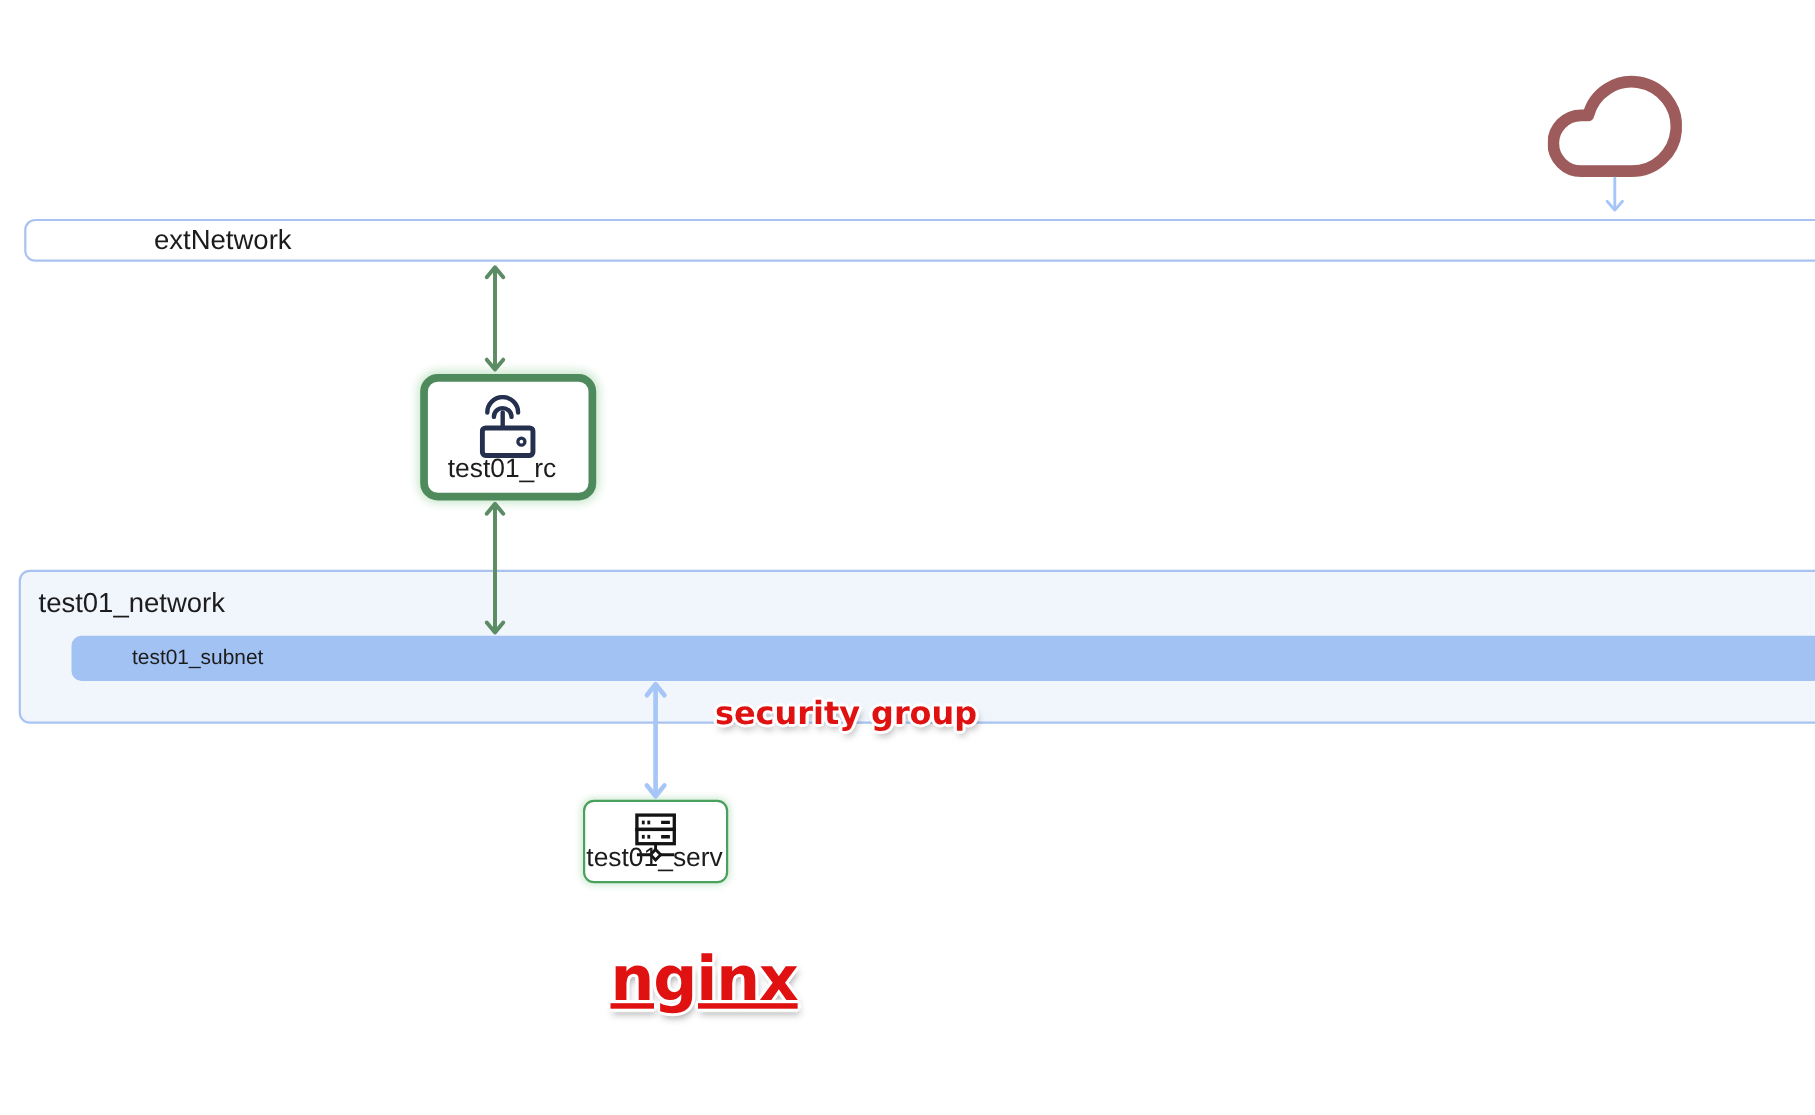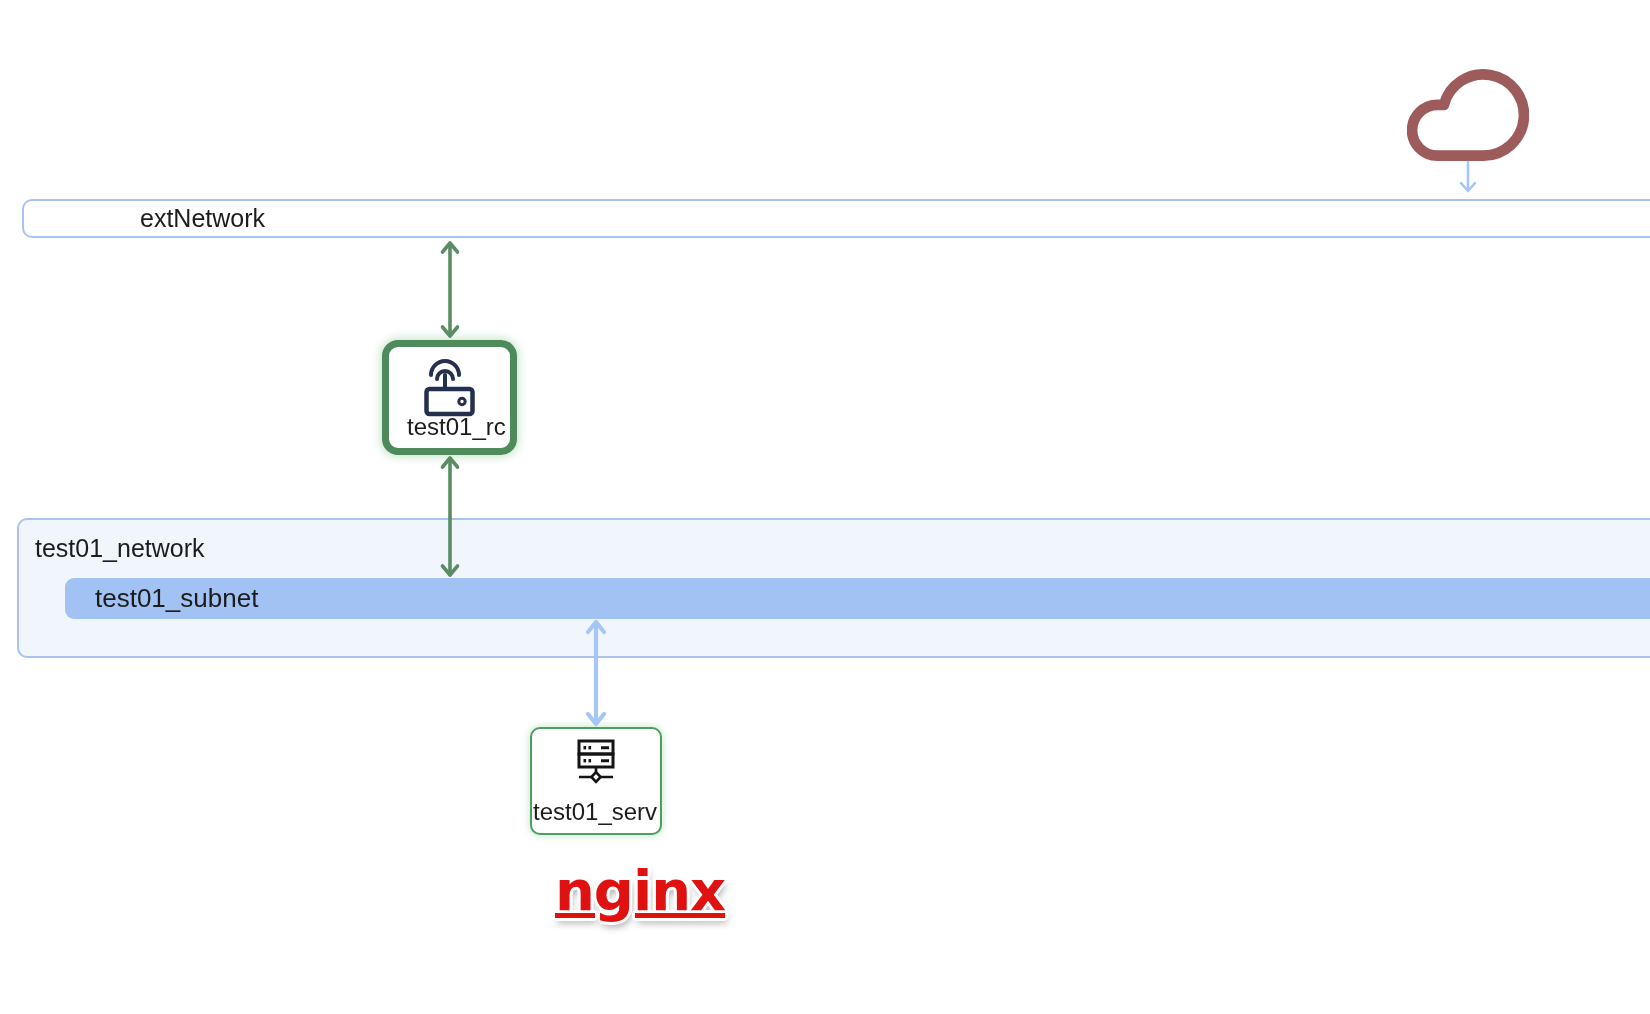--- a/index.html
+++ b/index.html
@@ -83,47 +83,47 @@
     left: 65px;
     top: 578px;
     width: 1700px;
     height: 41px;
     background: #a2c2f4;
     border-radius: 9px;
     display: flex;
     align-items: center;
   }
   .subnet-bar .bar-label {
-    padding-left: 30px;
-    font-size: 26px;
+    padding-left: 55px;
+    font-size: 19px;
     color: #1c1c1c;
     white-space: nowrap;
   }
 
   
   .node {
     position: absolute;
     box-sizing: border-box;
     background: #ffffff;
     overflow: hidden;
   }
   .node-router {
     left: 382px;
     top: 340px;
-    width: 135px;
+    width: 160px;
     height: 115px;
     border: 7px solid #4e8a5b;
     border-radius: 16px;
     box-shadow: 0 0 9px 2px rgba(130, 200, 140, 0.45);
   }
   .node-server {
     left: 530px;
     top: 727px;
     width: 132px;
-    height: 108px;
+    height: 76px;
     border: 2px solid #4aa05c;
     border-radius: 10px;
     box-shadow: 0 0 7px 1px rgba(130, 200, 140, 0.4);
     text-align: center;
   }
   .node .node-icon {
     position: absolute;
     left: 50%;
     transform: translateX(-50%);
   }
@@ -237,15 +237,16 @@
       <path d="M442.5 566 L 450 575 L 457.5 566"></path>
     </g>
 
     <g stroke="#a6c6f7" stroke-width="4.2" stroke-linecap="round" stroke-linejoin="round">
       <path d="M596 623 V 722"></path>
       <path d="M588 632 L 596 622 L 604 632"></path>
       <path d="M588 714 L 596 724 L 604 714"></path>
     </g>
   </svg>
 
+  <div class="annotation annotation-secgroup">security group</div>
   <div class="annotation annotation-nginx">nginx</div>
 
 </div>
 
 </body></html>

